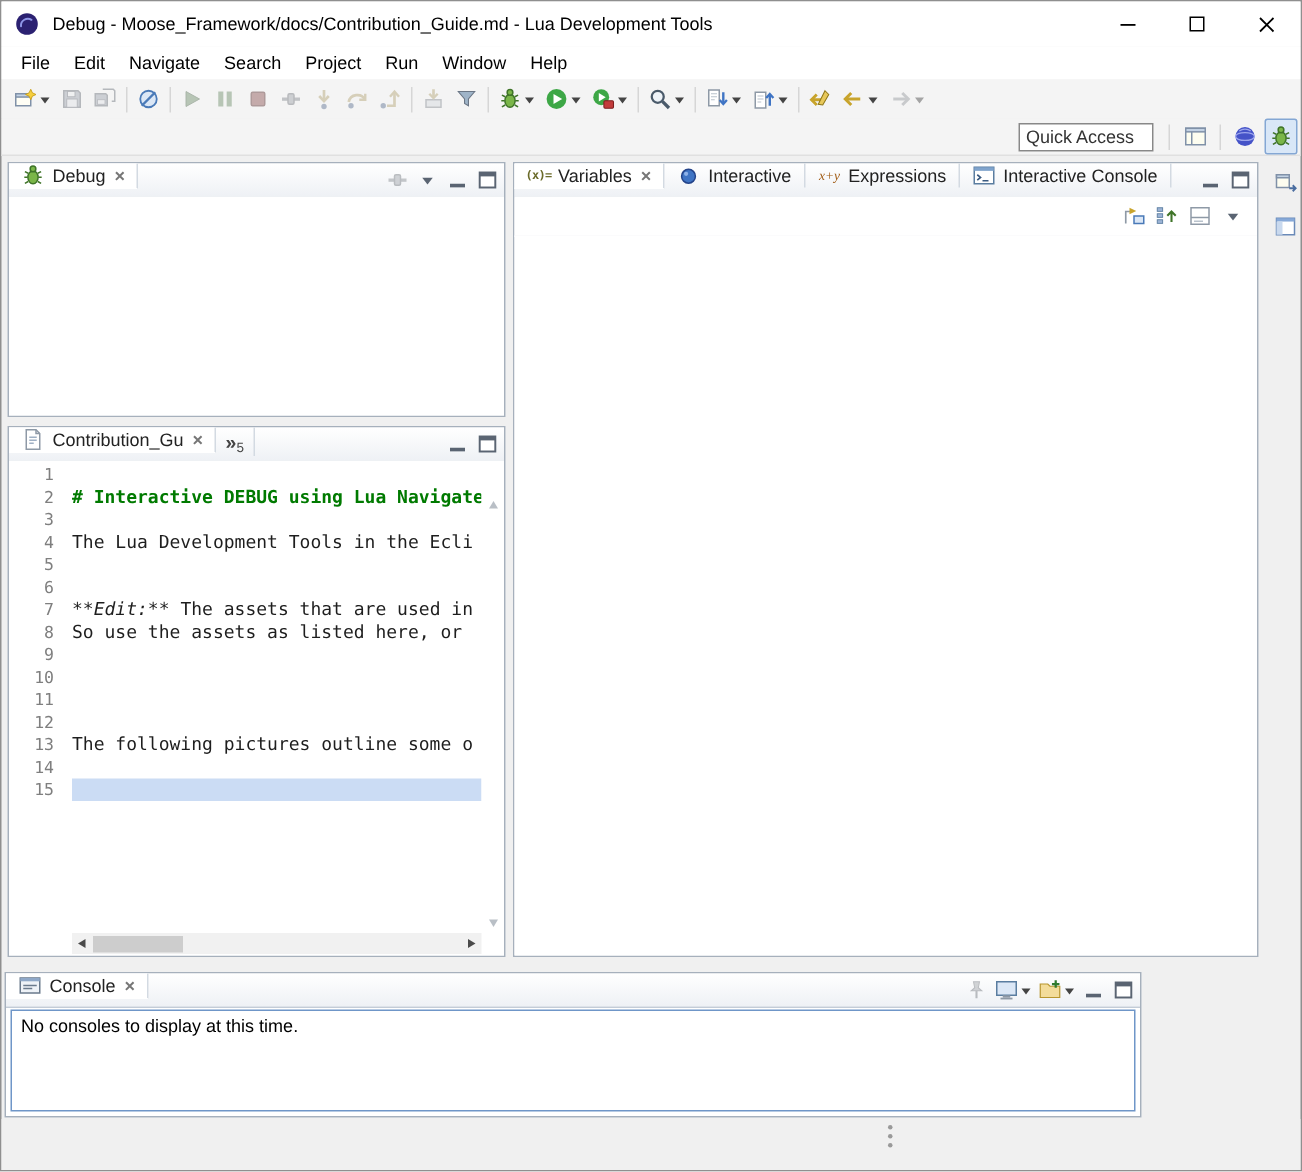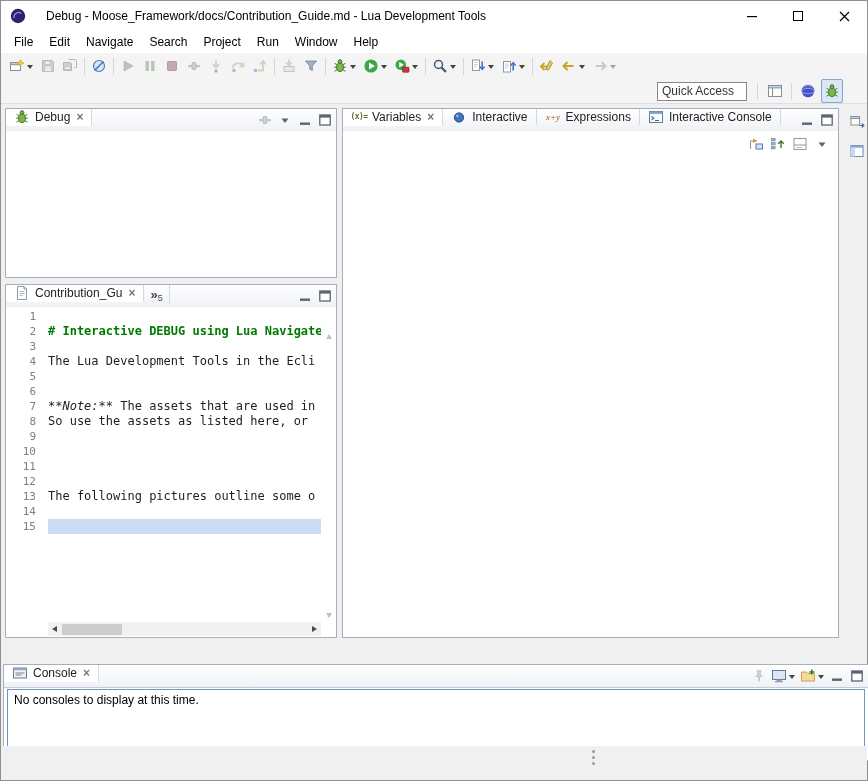--- a/index.html
+++ b/index.html
@@ -3,28 +3,28 @@
 <meta charset="utf-8">
 <style>
   html,body{margin:0;padding:0}
   body{width:868px;height:781px;overflow:hidden;font-family:"Liberation Sans","DejaVu Sans",sans-serif;font-size:12px;color:#1e1e1e;background:#f0f0f0}
   .window{position:relative;width:868px;height:781px;background:#f0f0f0;border:1px solid #8f8f8f;box-sizing:border-box}
   .icon16{width:16px;height:16px;display:inline-flex;align-items:center;justify-content:center;flex:none}
   .txticon{font:bold 8px "DejaVu Sans Mono",monospace;letter-spacing:-0.5px;line-height:16px}
   
   .titlebar{position:absolute;left:0;top:0;right:0;height:30px;background:#fff;display:flex;align-items:center}
   .app-logo-wrap{margin-left:9px}
-  .title-text{margin-left:20px;font-size:12px;color:#000;white-space:nowrap}
+  .title-text{margin-left:9px;font-size:12px;color:#000;white-space:nowrap}
   .win-controls{margin-left:auto;display:flex;height:30px}
   .win-btn{width:46px;display:flex;align-items:center;justify-content:center}
   
   .menubar{position:absolute;left:0;top:30px;right:0;height:22px;background:#fff;display:flex;align-items:center;padding-left:5px}
   .menu-item{padding:3px 8px 4px;color:#000}
   .toolbar1{position:absolute;left:0;top:52px;right:0;height:26px;background:#f4f4f4;display:flex;align-items:center;padding-left:5px}
-  .toolbar2{position:absolute;left:0;top:78px;right:0;height:25px;background:#f4f4f4;border-bottom:1px solid #e0e0e0;display:flex;align-items:center;justify-content:flex-end;padding-right:24px;gap:3px;box-sizing:border-box}
+  .toolbar2{position:absolute;left:0;top:78px;right:0;height:25px;background:#f4f4f4;border-bottom:1px solid #e0e0e0;display:flex;align-items:center;justify-content:flex-end;padding-right:2px;gap:3px;box-sizing:border-box}
   .tbtn{display:inline-flex;align-items:center;height:22px;padding:0 2px;border:1px solid transparent;border-radius:2px}
   .tbtn.dis{opacity:.45;filter:grayscale(60%)}
   .tbtn.active{background:#d9e7f7;border-color:#84a7d4}
   .ddarrow{width:0;height:0;border-left:3px solid transparent;border-right:3px solid transparent;border-top:4px solid #444;margin:1px 1px 0 2px}
   .tsep{width:1px;height:17px;background:#d6d6d6;margin:0 3px;flex:none}
   .quick-access{width:90px;height:19px;border:1px solid #888;font:12px "Liberation Sans",sans-serif;padding:0 4px;background:#fff;color:#222;margin-right:4px;box-sizing:border-box}
   .quick-access::placeholder{color:#333;opacity:1}
   
   .panel{position:absolute;background:#fff;border:1px solid #a6b0bc;box-sizing:border-box}
   .tabbar{position:relative;height:22px;background:linear-gradient(#ffffff,#eef1f5);border-bottom:1px solid #c3ccd7;display:flex;align-items:flex-start}
@@ -459,21 +459,21 @@
           </div>
           <div class="line">
             <span class="lnum">5</span>
           </div>
           <div class="line">
             <span class="lnum">6</span>
             <span class="ltext"></span>
           </div>
           <div class="line">
             <span class="lnum">7</span>
-            <span class="ltext"><span class="seg-emphasis">**Note:**</span><span class="seg-plain"> The assets that are used in</span></span>
+            <span class="ltext"><span class="seg-emphasis">**Edit:**</span><span class="seg-plain"> The assets that are used in</span></span>
           </div>
           <div class="line">
             <span class="lnum">8</span>
             <span class="ltext"><span class="seg-plain">So use the assets as listed here, or </span></span>
           </div>
           <div class="line">
             <span class="lnum">9</span>
             <span class="ltext"></span>
           </div>
           <div class="line">
@@ -627,21 +627,21 @@
         <span class="icon16">
           <svg width="16" height="16" viewBox="0 0 16 16">
             <rect x="2" y="2.5" width="12" height="11" fill="#fff" stroke="#6a8ab8"></rect>
             <rect x="2" y="2.5" width="12" height="2.2" fill="#87a9d8"></rect>
             <rect x="2" y="4.7" width="4" height="8.8" fill="#c9d9ee"></rect>
           </svg>
         </span>
       </span>
     </div>
 
-  <div class="panel" id="console-panel" style="left:2px;top:663px;width:866px;height:97px">
+  <div class="panel" id="console-panel" style="left:2px;top:647px;width:758px;height:97px">
     <div class="tabbar">
       <div class="tab selected">
         <span class="icon16">
             <svg width="16" height="16" viewBox="0 0 16 16">
               <rect x="1.5" y="3" width="13" height="10" fill="#eef2f7" stroke="#6a7a8c"></rect>
               <rect x="1.5" y="3" width="13" height="2.2" fill="#8fa8c8"></rect>
               <path d="M3.5 8h9M3.5 10h6" stroke="#6a7a8c" stroke-width="0.9"></path>
             </svg>
           </span>
         <span class="tab-label">Console</span>

